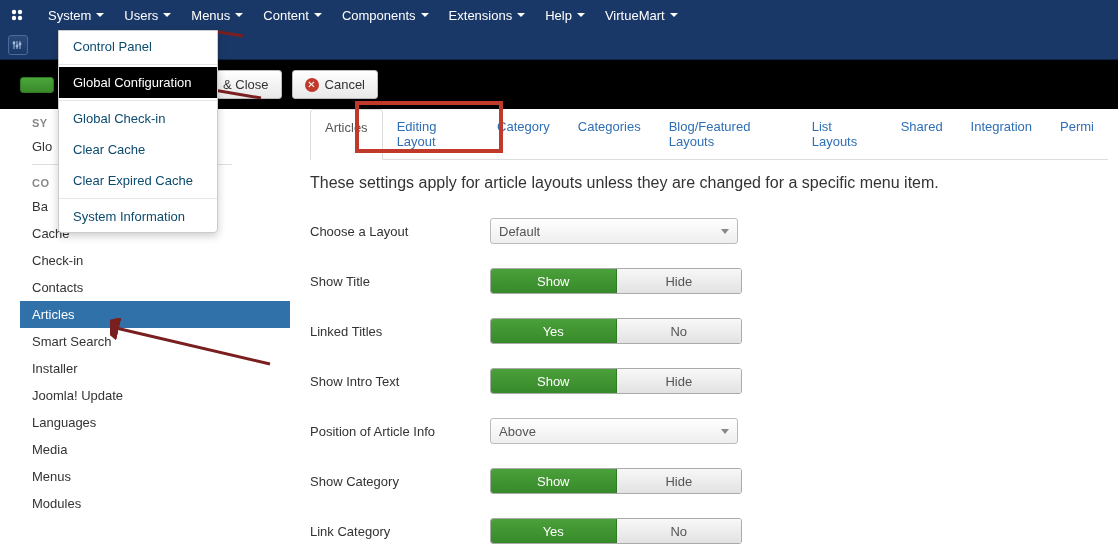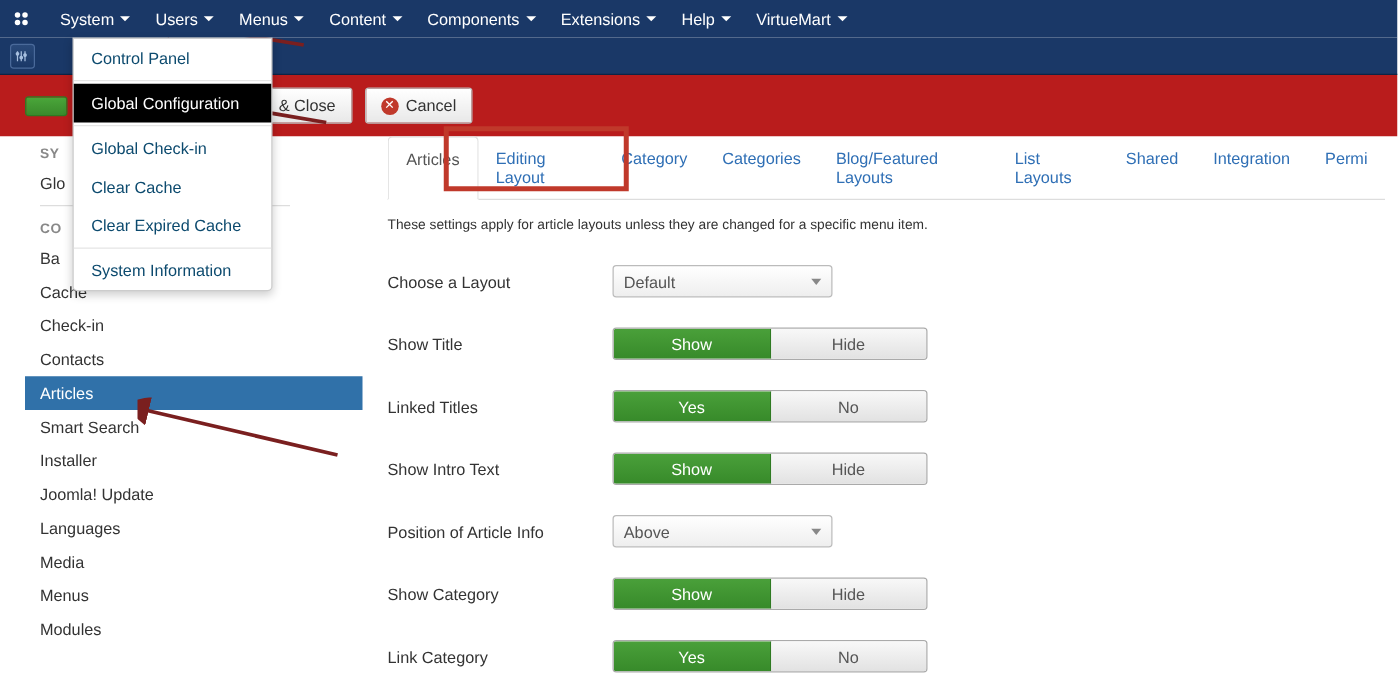--- a/index.html
+++ b/index.html
@@ -12,42 +12,42 @@
 .caret { width:0; height:0; border-left:4px solid transparent; border-right:4px solid transparent; border-top:4px solid #fff; display:inline-block; }
 
 .header2 { background:#1a3867; height:30px; display:flex; align-items:center; padding:0 8px; border-bottom:1px solid #0d2446; }
 .header2 .panel-icon { width:20px; height:20px; border:1px solid #4a6a9a; border-radius:3px; display:flex; align-items:center; justify-content:center; background:linear-gradient(to bottom,#2a4a7a,#1a3867); }
 
 .dropdown { position:absolute; left:58px; top:30px; width:160px; background:#fff; border:1px solid #ccc; border-radius:0 0 4px 4px; box-shadow:0 3px 8px rgba(0,0,0,0.2); z-index:10; }
 .dropdown .dd-item { padding:8px 14px; color:#0c4a6e; cursor:pointer; font-size:13px; }
 .dropdown .dd-item.active { background:#000000; color:#fff; }
 .dropdown hr { border:none; border-top:1px solid #e5e5e5; margin:2px 0; }
 
-.toolbar { padding:10px 20px; display:flex; gap:10px; align-items:center; background:#b91c1c; position:relative; }
+.toolbar { padding:10px 20px; display:flex; gap:10px; align-items:center; background:#000000; position:relative; }
 .btn { border:1px solid #bbb; border-radius:3px; padding:6px 12px; cursor:pointer; font-size:13px; display:inline-flex; align-items:center; gap:6px; background:linear-gradient(to bottom,#fff,#e8e8e8); color:#333; }
 .btn-green { background:linear-gradient(to bottom,#4aa63a,#3a8a2c); color:#fff; border-color:#2f7a22; padding:7px 16px; width:32px; }
 
 .content { display:flex; padding:0 10px 20px 20px; }
 .sidebar { width:270px; font-size:13px; }
 .sidebar .group-head { color:#888; font-weight:bold; font-size:11px; padding:8px 12px 4px; letter-spacing:0.5px; }
 .sidebar .side-item { padding:6px 12px; color:#333; cursor:pointer; }
 .sidebar .side-item.active { background:#3071a9; color:#fff; }
 .sidebar hr { border:none; border-top:1px solid #ddd; margin:4px 0 4px 12px; width:200px; }
 
 .main { flex:1; padding:0 0 0 20px; position:relative; }
 .tabs { display:flex; border-bottom:1px solid #ddd; padding-left:0; }
 .tab { padding:10px 14px; color:#2f6fb5; cursor:pointer; position:relative; font-size:13px; }
 .tab.active { color:#555; border:1px solid #ddd; border-bottom:1px solid #fff; border-radius:4px 4px 0 0; margin-bottom:-1px; background:#fff; }
 .tab-highlight { position:absolute; border:4px solid #c0392b; pointer-events:none; }
 
-.desc { padding:14px 0; color:#333; font-size:11px; }
+.desc { padding:14px 0; color:#333; font-size:16px; }
 
 .form-row { display:flex; align-items:center; padding:12px 0; }
 .form-row .lbl { width:180px; color:#333; font-size:13px; }
-.select { width:176px; height:26px; border:1px solid #bbb; border-radius:3px; background:linear-gradient(to bottom,#fff,#eee); padding:3px 8px; font-size:13px; color:#555; position:relative; display:flex; align-items:center; justify-content:space-between; cursor:pointer; }
+.select { width:248px; height:26px; border:1px solid #bbb; border-radius:3px; background:linear-gradient(to bottom,#fff,#eee); padding:3px 8px; font-size:13px; color:#555; position:relative; display:flex; align-items:center; justify-content:space-between; cursor:pointer; }
 .select .sel-caret { width:0;height:0;border-left:4px solid transparent;border-right:4px solid transparent;border-top:5px solid #888; }
 
 .toggle { display:flex; width:252px; height:26px; border-radius:3px; overflow:hidden; border:1px solid #aaa; }
 .toggle .half { flex:1; display:flex; align-items:center; justify-content:center; font-size:13px; cursor:pointer; }
 .toggle .on { background:linear-gradient(to bottom,#4aa03a,#378a2a); color:#fff; border-right:1px solid #2f7a22; }
 .toggle .off { background:linear-gradient(to bottom,#f8f8f8,#e2e2e2); color:#555; }
 
 .arrow { position:absolute; pointer-events:none; }
 
 .close-circle { width:14px;height:14px;border-radius:50%;background:#c0392b;display:inline-flex;align-items:center;justify-content:center;color:#fff;font-size:10px;line-height:1; }

